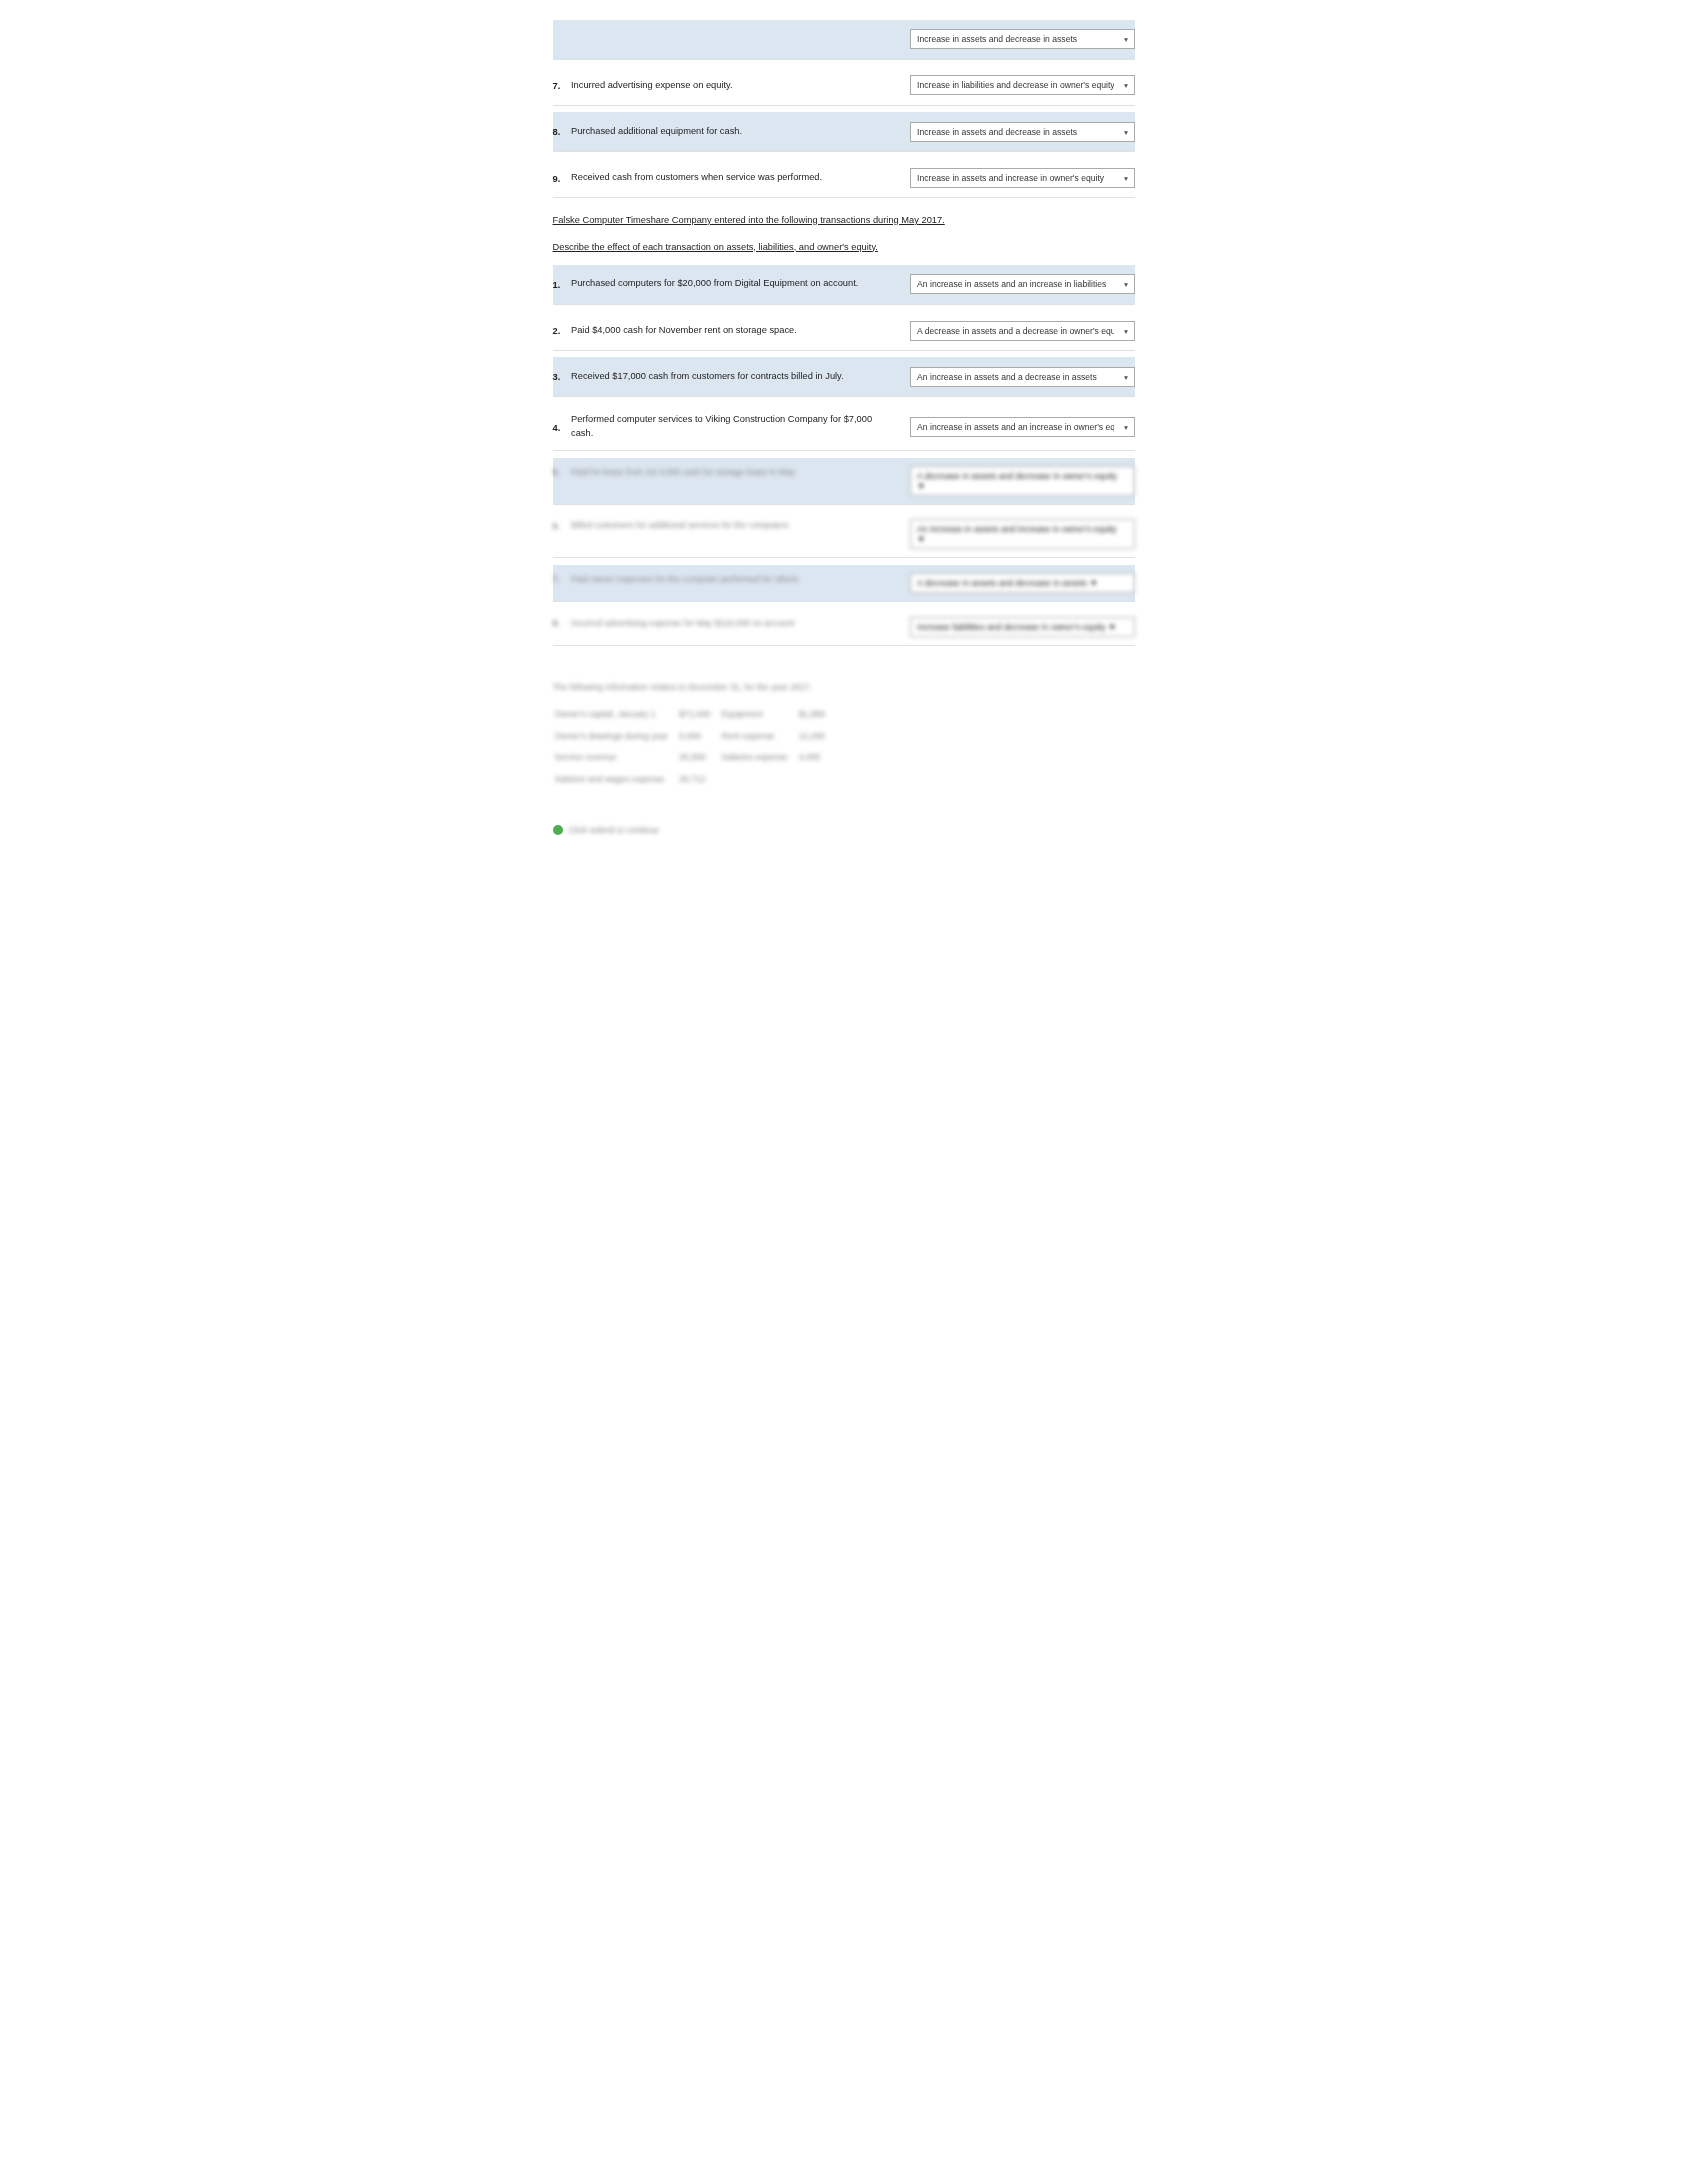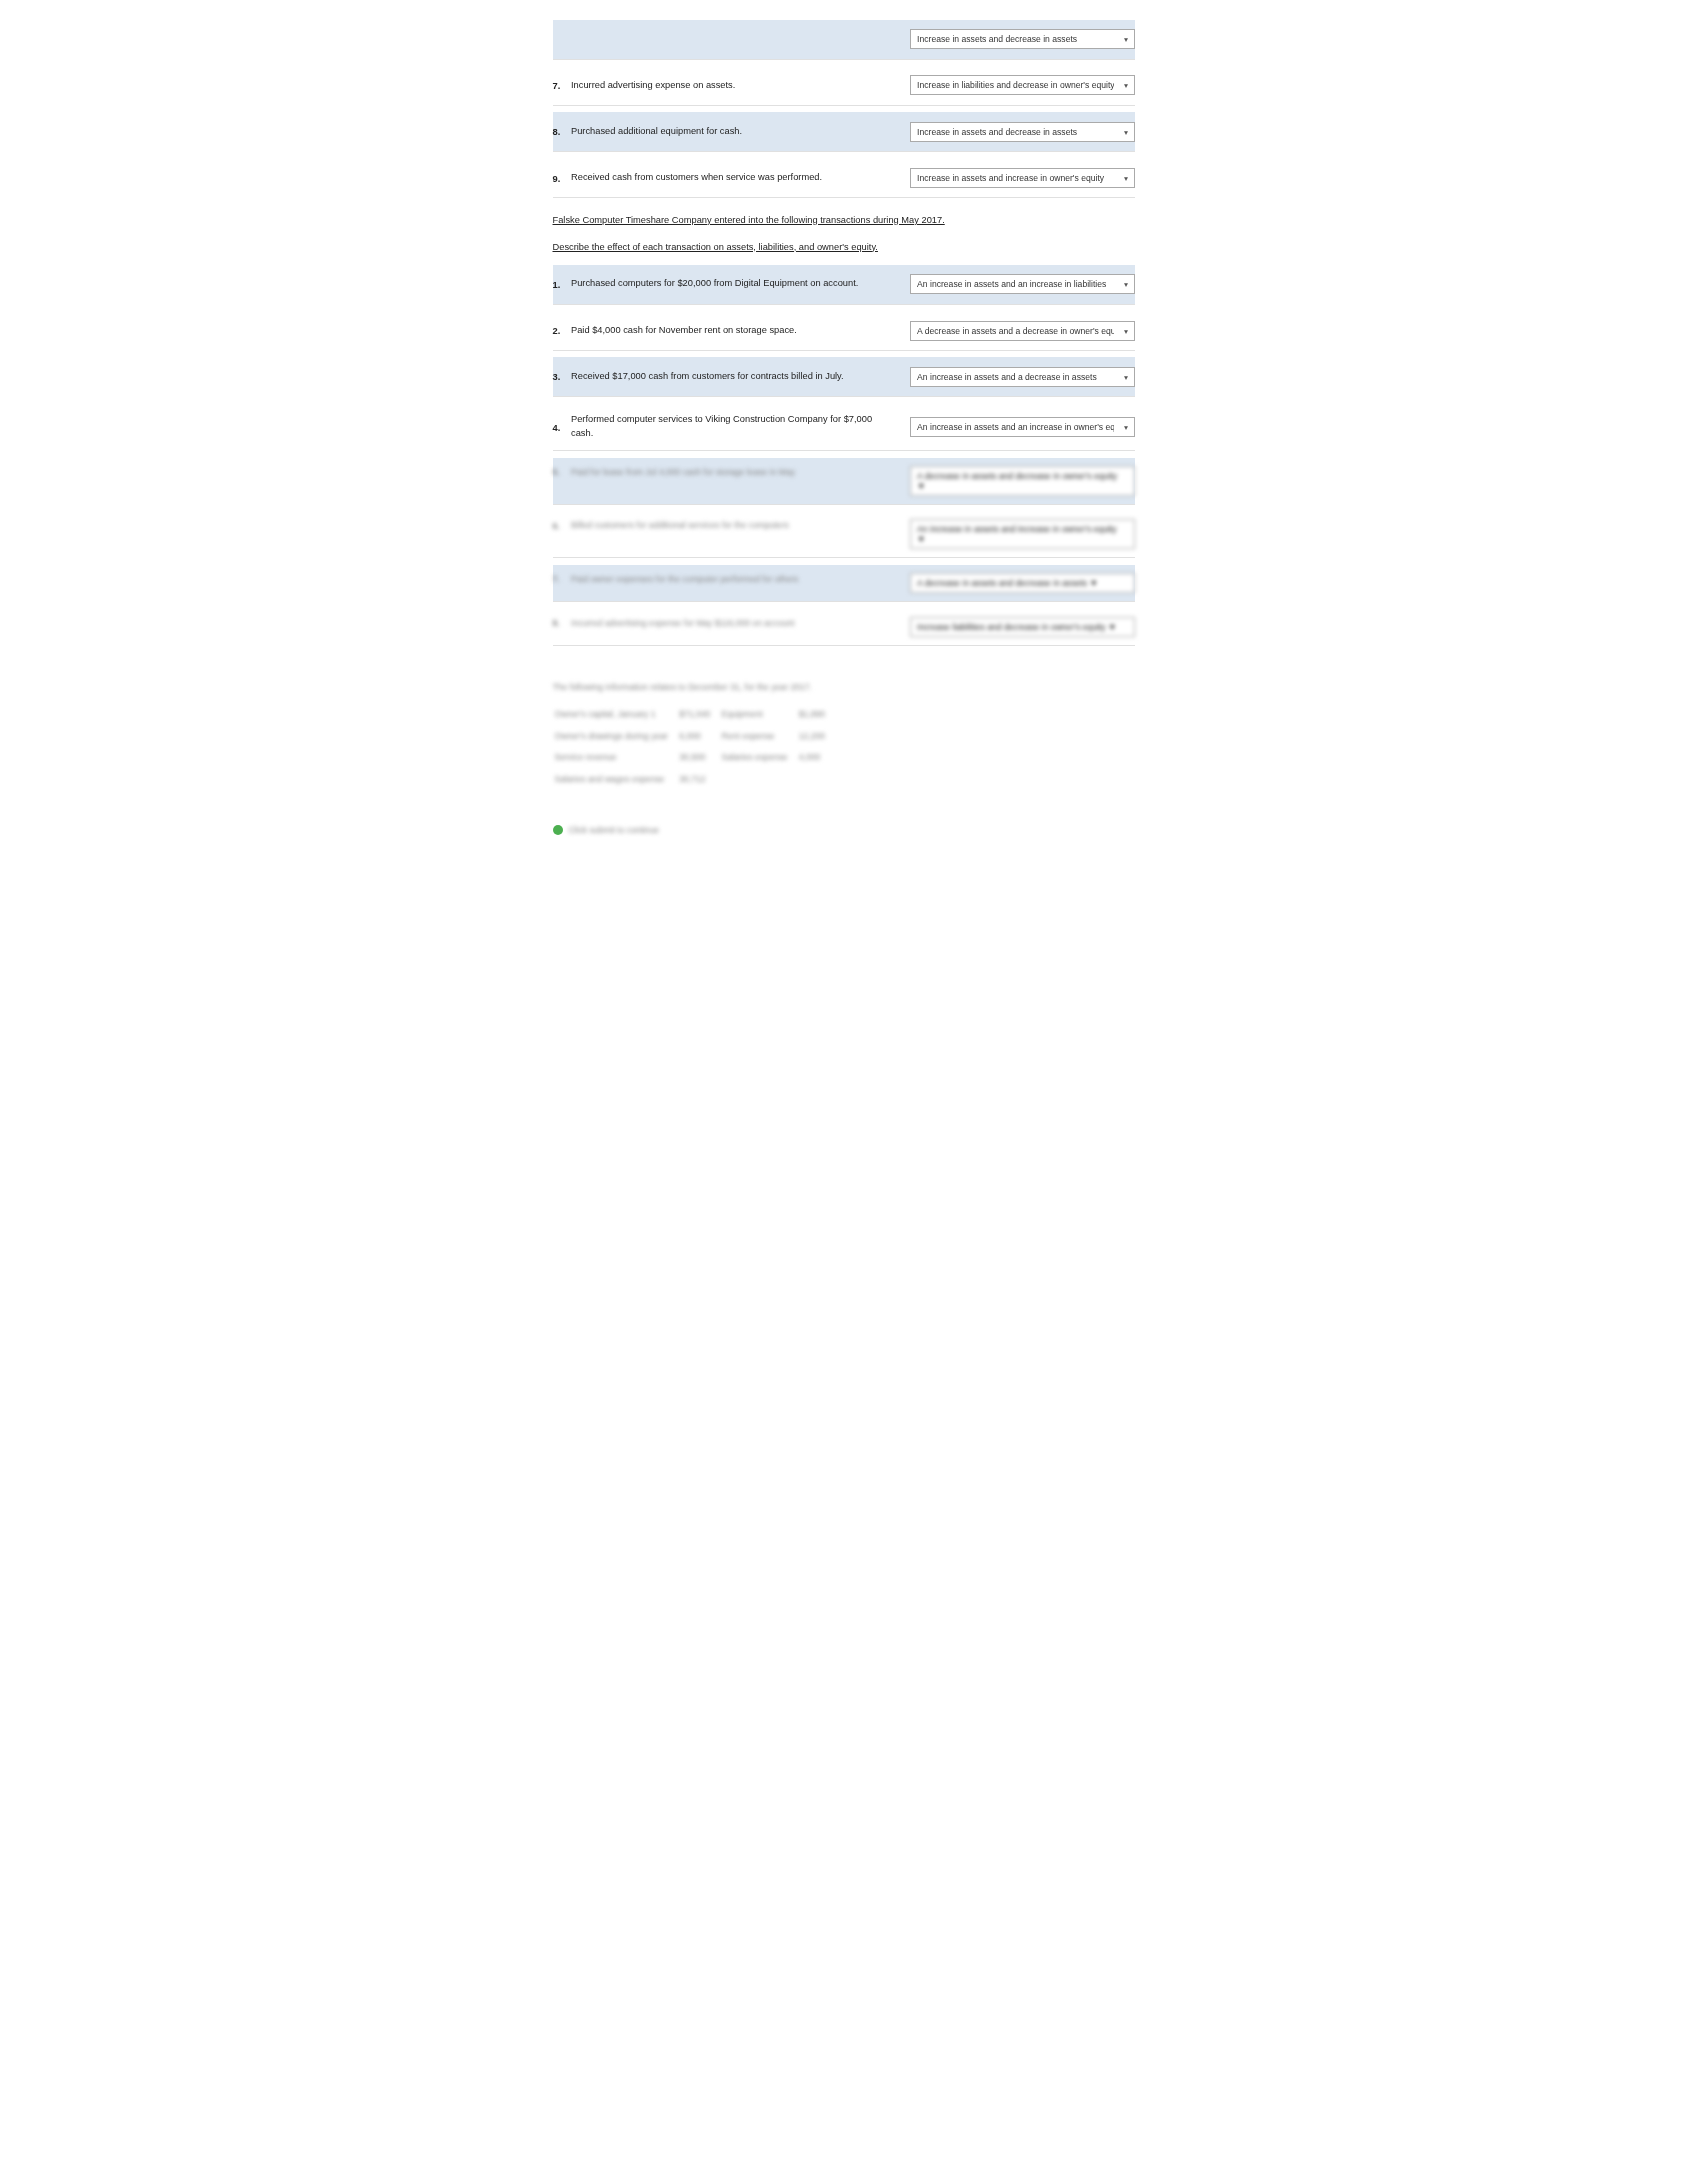--- a/index.html
+++ b/index.html
@@ -161,21 +161,21 @@
         <option>Decrease in assets and decrease in owner's equity</option>
       </select>
     </div>
   </div>
 </div>
 
 <div class="spacer"></div>
 
 <div class="question-row">
   <div class="q-number">7.</div>
-  <div class="q-text">Incurred advertising expense on assets.</div>
+  <div class="q-text">Incurred advertising expense on equity.</div>
   <div class="q-answer">
     <div class="select-wrapper">
       <select class="select-box">
         <option selected="">Increase in liabilities and decrease in owner's equity</option>
         <option>Increase in assets and decrease in assets</option>
         <option>Increase in assets and increase in owner's equity</option>
         <option>Decrease in assets and decrease in owner's equity</option>
       </select>
     </div>
   </div>

